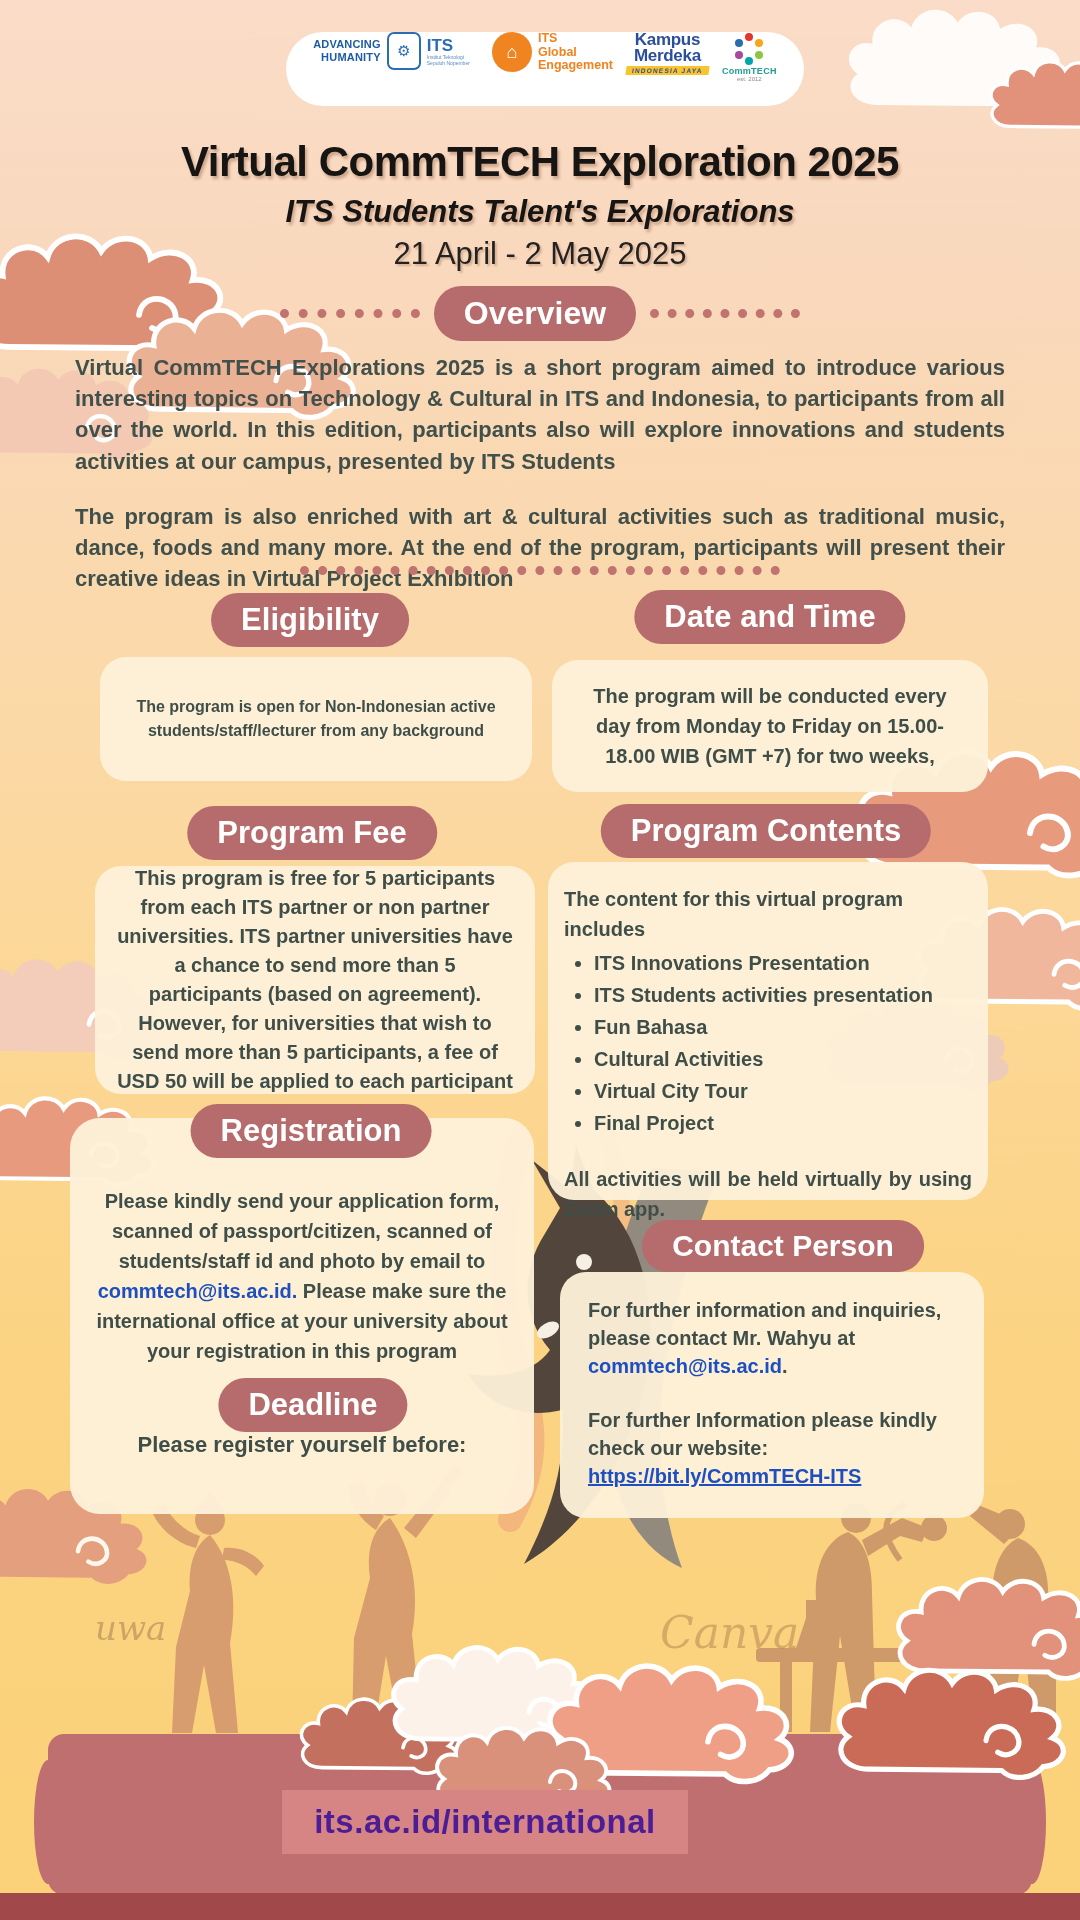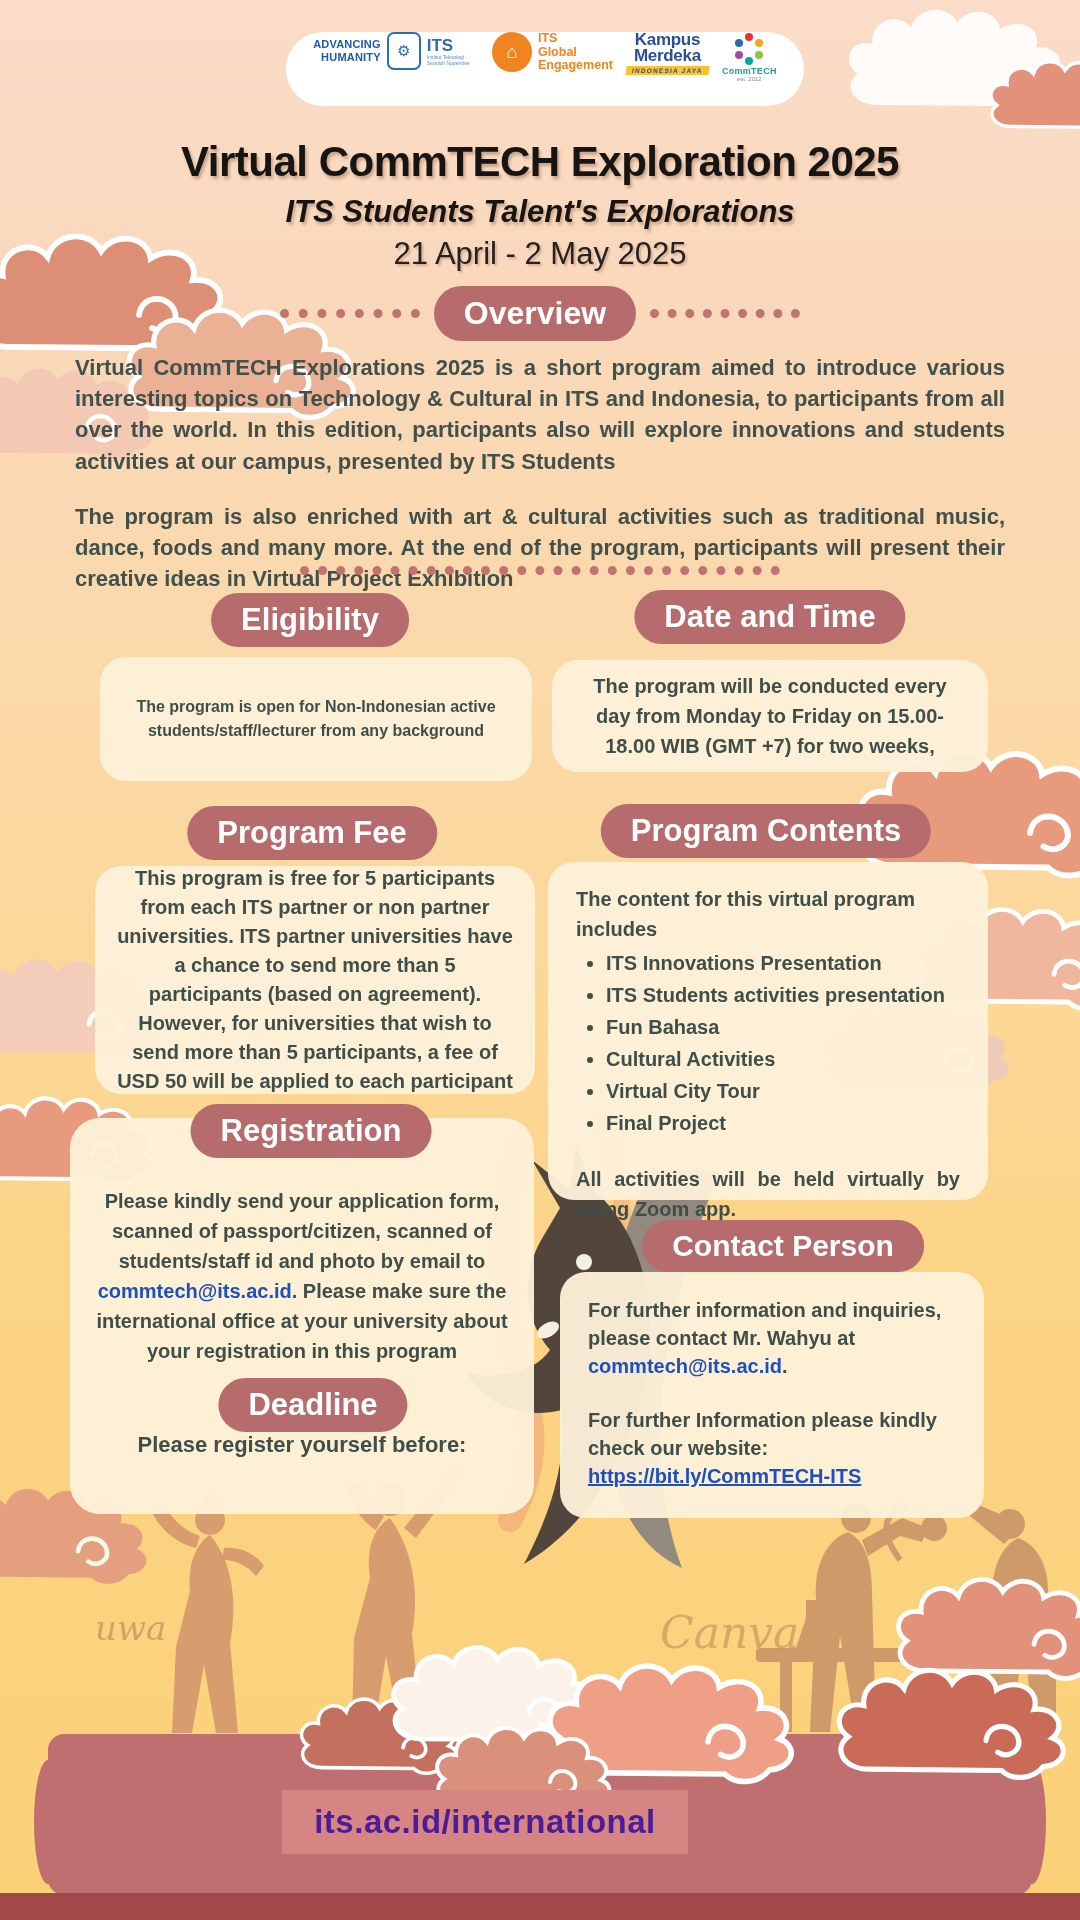--- a/index.html
+++ b/index.html
@@ -49,23 +49,23 @@
   .paras p + p{margin-top:24px;}
 
   
   .card{position:absolute;background:rgba(253,240,216,.96);border-radius:26px;box-sizing:border-box;color:#3f4e49;font-weight:700;}
   .center{text-align:center;display:flex;align-items:center;justify-content:center;}
   .sec-pill{font-size:31px;}
   .blue{color:#1d4fc0;}
   a.weblink{color:#1d4fc0;text-decoration:underline;font-weight:800;}
 
   .card-elig{left:100px;top:657px;width:432px;height:124px;font-size:16px;line-height:1.5;padding:14px 26px;}
-  .card-date{left:552px;top:660px;width:436px;height:112px;font-size:20px;line-height:1.5;padding:12px 24px;}
+  .card-date{left:552px;top:660px;width:436px;height:132px;font-size:20px;line-height:1.5;padding:12px 24px;}
   .card-fee{left:95px;top:866px;width:440px;height:228px;font-size:20px;line-height:1.45;padding:16px 22px;}
-  .card-cont{left:548px;top:862px;width:440px;height:338px;font-size:20px;line-height:1.5;padding:22px 28px;}
+  .card-cont{left:548px;top:862px;width:440px;height:338px;font-size:20px;line-height:1.5;padding:22px 16px;}
   .card-cont ul{margin:4px 0 0 0;padding-left:30px;}
   .card-cont li{margin:2px 0;}
   .card-cont .outro{margin-top:26px;text-align:justify;}
   .card-reg{left:70px;top:1118px;width:464px;height:396px;border-radius:30px;}
   .reg-text{position:absolute;left:94px;top:1186px;width:416px;text-align:center;font-size:20px;line-height:1.5;color:#3f4e49;font-weight:700;}
   .dl-label{position:absolute;left:72px;top:1432px;width:460px;text-align:center;font-size:22px;font-weight:800;color:#3f4e49;}
   .dl-date{position:absolute;left:72px;top:1460px;width:460px;text-align:center;font-size:40px;font-weight:800;color:#4a5a54;text-shadow:2px 2px 0 rgba(196,128,88,.5);}
   .card-contact{left:560px;top:1272px;width:424px;height:246px;font-size:20px;line-height:1.4;padding:24px 28px;}
   .card-contact p{margin:0;}
   .card-contact p + p{margin-top:26px;}

